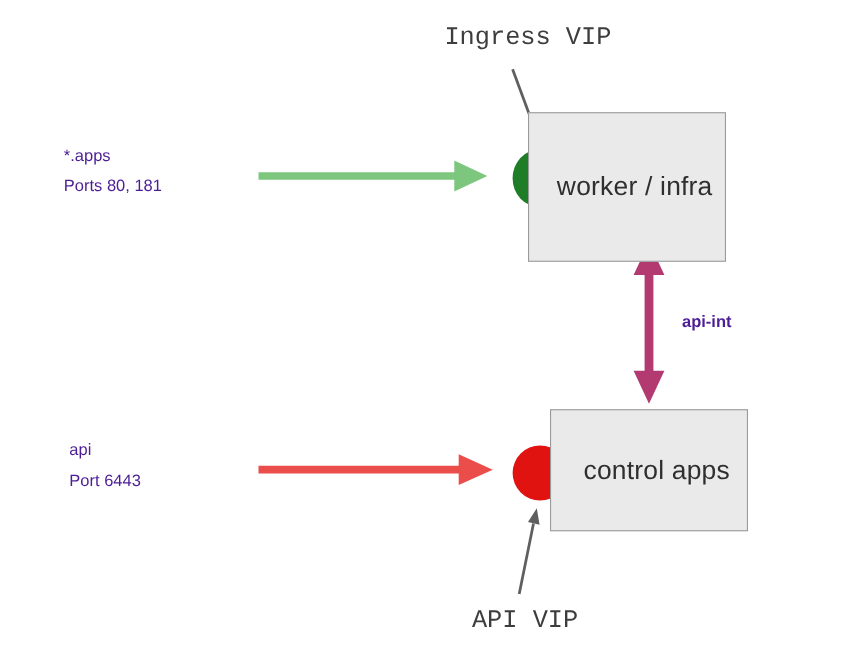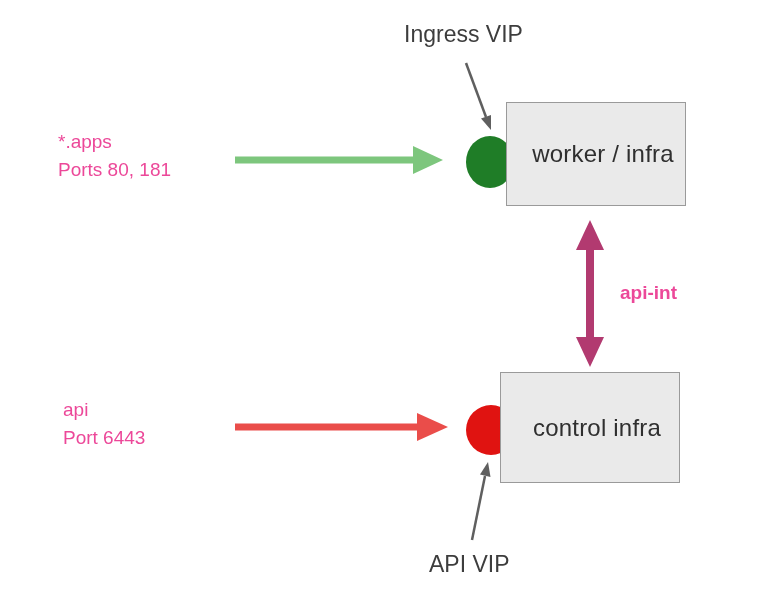--- a/index.html
+++ b/index.html
@@ -31,39 +31,40 @@
     justify-content: center;
     box-sizing: border-box;
     z-index: 1;
   }
   .node-box .node-label {
     font-size: 24px;
     color: #2f2f2f;
     letter-spacing: 0.2px;
     white-space: nowrap;
   }
-  #worker-box   { left: 506px; top: 102px; width: 180px; height: 104px; text-align: center; }
+  #worker-box   { left: 480px; top: 102px; width: 180px; height: 136px; text-align: center; }
   #control-box  { left: 500px; top: 372px; width: 180px; height: 111px; }
   #worker-box .node-label  { margin-left: 14px; }
   #control-box .node-label { margin-left: 14px; }
 
   .text-label {
     position: absolute;
-    color: #ec4899;
-    font-size: 19px;
+    color: #4c1d95;
+    font-size: 15px;
     line-height: 28px;
     white-space: nowrap;
     z-index: 3;
   }
   .vip-label {
     position: absolute;
     color: #3d3d3d;
     font-size: 23px;
     white-space: nowrap;
     z-index: 3;
+    font-family: Liberation Mono, monospace;
   }
   #ingress-vip-label { left: 404px; top: 21px; }
   #api-vip-label     { left: 429px; top: 551px; text-align: center; }
   #apps-label        { left: 58px;  top: 128px; }
   #api-label         { left: 63px;  top: 396px; }
   #api-int-label     { left: 620px; top: 279px; font-weight: bold; }
 
   .vip-dot { z-index: 2; }
 </style>
 </head>
@@ -91,21 +92,21 @@
 
     <ellipse class="vip-dot" cx="490" cy="162" rx="24" ry="26" fill="#1f7d27"></ellipse>
     <ellipse class="vip-dot" cx="491" cy="430" rx="25" ry="25" fill="#e01311"></ellipse>
   </svg>
 
   <div class="node-box" id="worker-box">
     <span class="node-label">worker / infra</span>
   </div>
 
   <div class="node-box" id="control-box">
-    <span class="node-label">control infra</span>
+    <span class="node-label">control apps</span>
   </div>
 
   <div class="vip-label" id="ingress-vip-label">Ingress VIP</div>
 
   <div class="vip-label" id="api-vip-label">API VIP</div>
 
   <div class="text-label" id="apps-label">
     <div>*.apps</div>
     <div>Ports 80, 181</div>
   </div>

